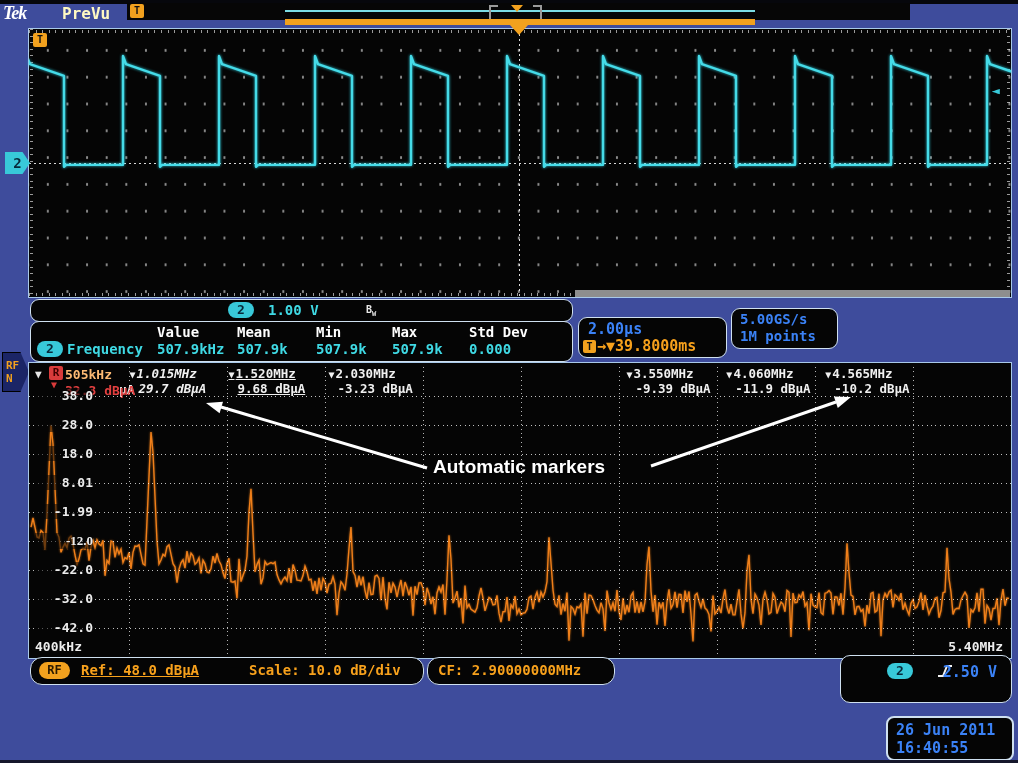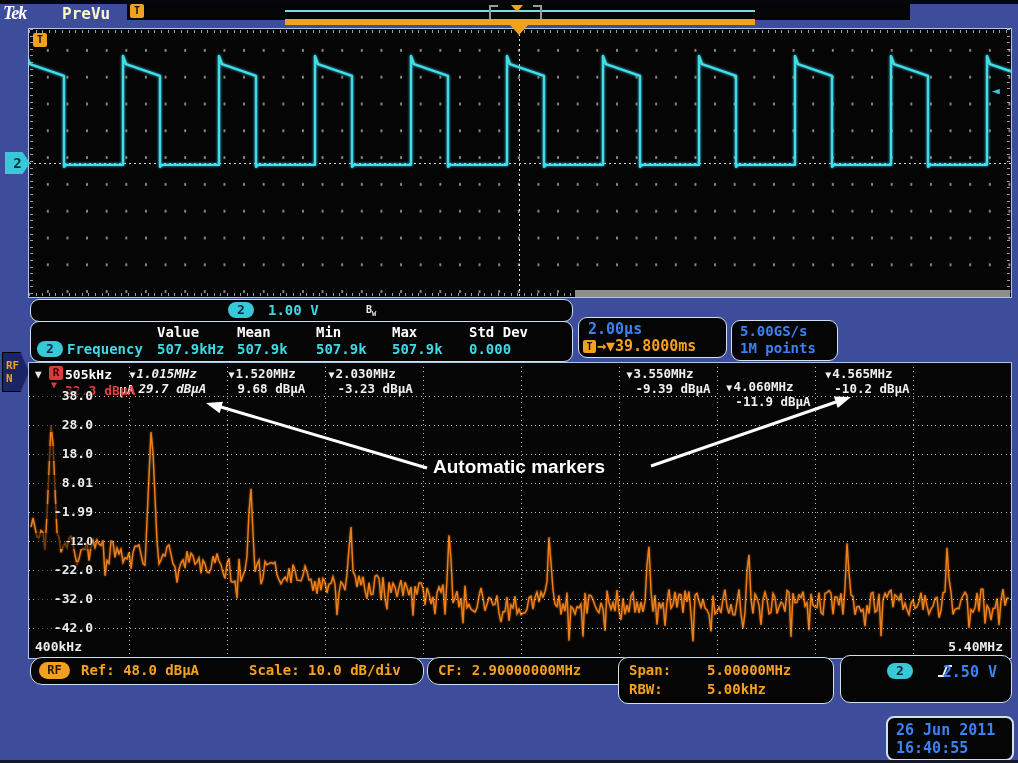--- a/index.html
+++ b/index.html
@@ -56,57 +56,57 @@
   #bw-glyph{position:absolute;left:335px;top:4px;color:#e8e8e8;font:700 10px "DejaVu Sans Mono",monospace;}
   #bw-glyph sub{font-size:7px;}
   #meas-table{left:30px;top:321px;width:541px;height:39px;}
   #meas-table .hd{position:absolute;top:2px;font:700 14px "DejaVu Sans Mono",monospace;color:#fff;}
   #meas-table .cell{position:absolute;top:19px;font:700 14px "DejaVu Sans Mono",monospace;}
   #meas-table .ch-oval{position:absolute;left:6px;top:19px;}
   #timebase-box{left:578px;top:317px;width:147px;height:39px;}
   #tb-scale{position:absolute;left:9px;top:2px;font:700 15px "DejaVu Sans Mono",monospace;}
   #tb-delay{position:absolute;left:4px;top:19px;font:700 15px "DejaVu Sans Mono",monospace;display:flex;align-items:center;}
   #tb-delay .tflag{width:13px;height:13px;line-height:13px;margin-right:1px;}
-  #record-box{left:731px;top:320px;width:105px;height:39px;}
+  #record-box{left:731px;top:308px;width:105px;height:39px;}
   #rec-rate{position:absolute;left:8px;top:2px;font:700 14px "DejaVu Sans Mono",monospace;}
   #rec-len{position:absolute;left:8px;top:19px;font:700 14px "DejaVu Sans Mono",monospace;}
   
   #rfn-badge{left:2px;top:352px;width:27px;height:40px;background:#1b2566;border:1px solid #000;
     clip-path:polygon(0 0,68% 0,100% 50%,68% 100%,0 100%);
     color:#f2a11e;font:700 11px "DejaVu Sans Mono",monospace;padding-left:3px;line-height:13px;padding-top:6px;box-sizing:border-box;}
   #spectrum-box{left:28px;top:362px;width:982px;height:295px;background:#050505;border:1px solid #a9c9e9;}
   .srow{position:absolute;left:0;width:100%;height:1px;
     background:repeating-linear-gradient(90deg,rgba(255,255,255,.75) 0 1px,transparent 1px 4.4px);}
   .scol{position:absolute;top:4px;bottom:4px;width:1px;
     background:repeating-linear-gradient(180deg,rgba(255,255,255,.7) 0 1px,transparent 1px 4.4px);}
   .ylab{position:absolute;left:6px;width:58px;text-align:right;color:#ececec;
     font:700 13px "DejaVu Sans Mono",monospace;background:rgba(5,5,5,.55);}
   #spec-svg{position:absolute;left:0;top:0;filter:drop-shadow(0 0 1px rgba(240,130,25,.7));}
   #units-label{position:absolute;left:90px;top:19px;color:#ececec;font:700 13px "DejaVu Sans Mono",monospace;}
   #ref-marker{position:absolute;left:6px;top:3px;}
   #ref-marker .tri-w{position:absolute;left:0;top:2px;color:#e8e8e8;font-size:11px;}
   #ref-marker .rflag{position:absolute;left:14px;top:0;width:14px;height:14px;background:#d93b3b;color:#400;
     font:700 11px "DejaVu Sans Mono",monospace;text-align:center;line-height:14px;border-radius:2px;}
   #ref-marker .tri-r{position:absolute;left:16px;top:13px;color:#d93b3b;font-size:10px;}
-  #ref-marker .rfreq{position:absolute;left:30px;top:1px;color:#ffffff;font:700 13px "DejaVu Sans Mono",monospace;white-space:nowrap;}
+  #ref-marker .rfreq{position:absolute;left:30px;top:1px;color:#fdba74;font:700 13px "DejaVu Sans Mono",monospace;white-space:nowrap;}
   #ref-marker .ramp{position:absolute;left:30px;top:17px;color:#e34040;font:700 13px "DejaVu Sans Mono",monospace;white-space:nowrap;}
   .amarker{position:absolute;top:3px;color:#f0f0f0;font:700 12.5px "DejaVu Sans Mono",monospace;white-space:nowrap;}
   .amarker .tri{font-size:10px;margin-right:1px;}
   .amarker .l2{margin-left:9px;}
   #axis-left{position:absolute;left:6px;bottom:4px;color:#ececec;font:700 13px "DejaVu Sans Mono",monospace;}
   #axis-right{position:absolute;right:8px;bottom:4px;color:#ececec;font:700 13px "DejaVu Sans Mono",monospace;}
   #anno-text{position:absolute;left:404px;top:93px;color:#fff;
     font:700 19px "Liberation Sans",sans-serif;text-shadow:0 0 2px #000;}
   
   #rf-ref-box{left:30px;top:657px;width:392px;height:26px;border-radius:12px;}
   #rf-oval{position:absolute;left:8px;top:4px;width:31px;height:17px;border-radius:9px;background:#f2a11e;
     color:#2b1a00;font:700 12px "DejaVu Sans Mono",monospace;text-align:center;line-height:17px;}
-  #rf-ref{position:absolute;left:50px;top:4px;font:700 14px "DejaVu Sans Mono",monospace;}
+  #rf-ref{position:absolute;left:50px;top:4px;font:700 14px "DejaVu Sans Mono",monospace;text-decoration:underline;}
   #rf-scale{position:absolute;left:218px;top:4px;font:700 14px "DejaVu Sans Mono",monospace;}
-  #cf-box{left:427px;top:657px;width:186px;height:26px;border-radius:12px;padding-left:20px;}
+  #cf-box{left:427px;top:657px;width:186px;height:26px;border-radius:12px;}
   #cf-val{position:absolute;left:10px;top:4px;font:700 14px "DejaVu Sans Mono",monospace;}
   #span-box{left:618px;top:657px;width:214px;height:45px;border-radius:10px;}
   .span-line{position:absolute;font:700 14px "DejaVu Sans Mono",monospace;}
   #trig-box{left:840px;top:655px;width:170px;height:46px;border-radius:10px;}
   #trig-box .ch-oval{position:absolute;left:46px;top:7px;}
   #trig-slope{position:absolute;left:96px;top:7px;}
   #trig-level{position:absolute;right:14px;top:7px;font:700 15px "DejaVu Sans Mono",monospace;}
   #date-box{left:886px;top:716px;width:124px;height:41px;border-radius:8px;border-width:2px;}
   #date-line{position:absolute;left:8px;top:3px;font:700 15px "DejaVu Sans Mono",monospace;}
   #time-line{position:absolute;left:8px;top:21px;font:700 15px "DejaVu Sans Mono",monospace;}
@@ -195,33 +195,33 @@
       <span class="rflag">R</span>
       <span class="tri-r">▼</span>
       <span class="rfreq">505kHz</span>
       <span class="ramp">32.3 dBµA</span>
     </div>
     <div id="marker-strip">
         <div class="amarker" style="left: 100.54px; font-style: italic;">
           <div class="l1"><span class="tri">▼</span><span>1.015MHz</span></div>
           <div class="l2">29.7 dBµA</div>
         </div>
-        <div class="amarker" style="left: 199.52px;">
+        <div class="amarker" style="left: 199.52px; text-decoration: underline;">
           <div class="l1"><span class="tri">▼</span><span>1.520MHz</span></div>
           <div class="l2">9.68 dBµA</div>
         </div>
         <div class="amarker" style="left: 299.48px;">
           <div class="l1"><span class="tri">▼</span><span>2.030MHz</span></div>
           <div class="l2">-3.23 dBµA</div>
         </div>
         <div class="amarker" style="left: 597.4px;">
           <div class="l1"><span class="tri">▼</span><span>3.550MHz</span></div>
           <div class="l2">-9.39 dBµA</div>
         </div>
-        <div class="amarker" style="left: 697.36px; margin-top: 13px;">
+        <div class="amarker" style="left: 697.36px;">
           <div class="l1"><span class="tri">▼</span><span>4.060MHz</span></div>
           <div class="l2">-11.9 dBµA</div>
         </div>
         <div class="amarker" style="left: 796.34px;">
           <div class="l1"><span class="tri">▼</span><span>4.565MHz</span></div>
           <div class="l2">-10.2 dBµA</div>
         </div>
       </div>
     <svg id="anno-svg" class="abs" style="left:0;top:0" width="982" height="295" viewBox="0 0 982 295">
       <line x1="398" y1="105" x2="192" y2="44" stroke="#fff" stroke-width="3"></line>
@@ -262,26 +262,20 @@
     </div>
 
   <div class="abs robox" id="rf-ref-box">
     <span id="rf-oval">RF</span>
     <span class="orange" id="rf-ref">Ref: 48.0 dBµA</span>
     <span class="orange" id="rf-scale">Scale: 10.0 dB/div</span>
   </div>
   <div class="abs robox" id="cf-box">
     <span class="orange" id="cf-val">CF: 2.90000000MHz</span>
   </div>
-  <div class="abs robox" id="span-box">
-    <span class="orange span-line" style="left:10px;top:4px">Span:</span>
-    <span class="orange span-line" style="left:88px;top:4px">5.00000MHz</span>
-    <span class="orange span-line" style="left:10px;top:23px">RBW:</span>
-    <span class="orange span-line" style="left:88px;top:23px">5.00kHz</span>
-  </div>
   <div class="abs robox" id="trig-box">
     <span class="ch-oval">2</span>
     <svg id="trig-slope" width="16" height="16" viewBox="0 0 16 16">
       <path d="M1 13 L6 13 L10 3 L15 3" stroke="#f2f2f2" stroke-width="2" fill="none"></path>
     </svg>
     <span class="white" id="trig-level">2.50 V</span>
   </div>
 
   <div class="abs robox" id="date-box">
     <span class="white" id="date-line">26 Jun 2011</span>

